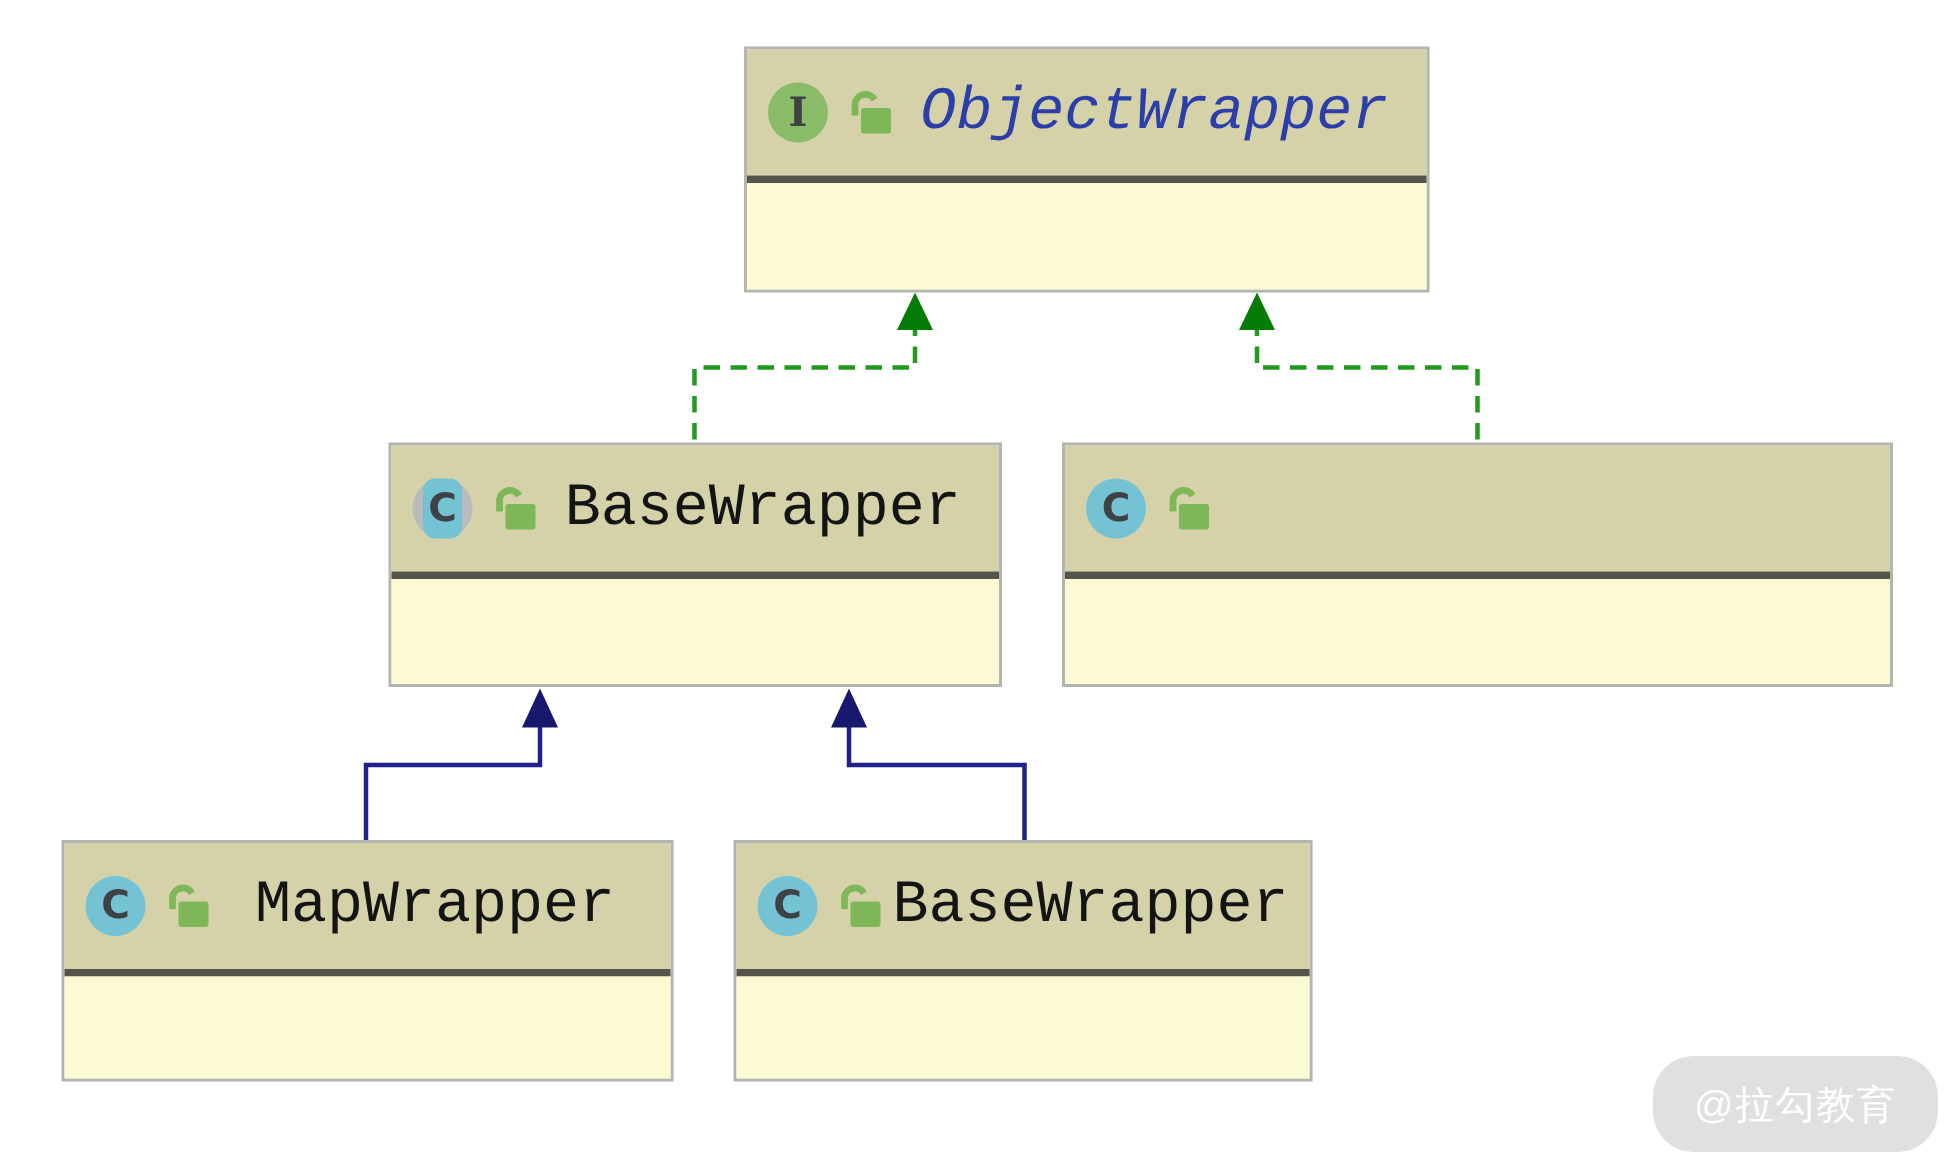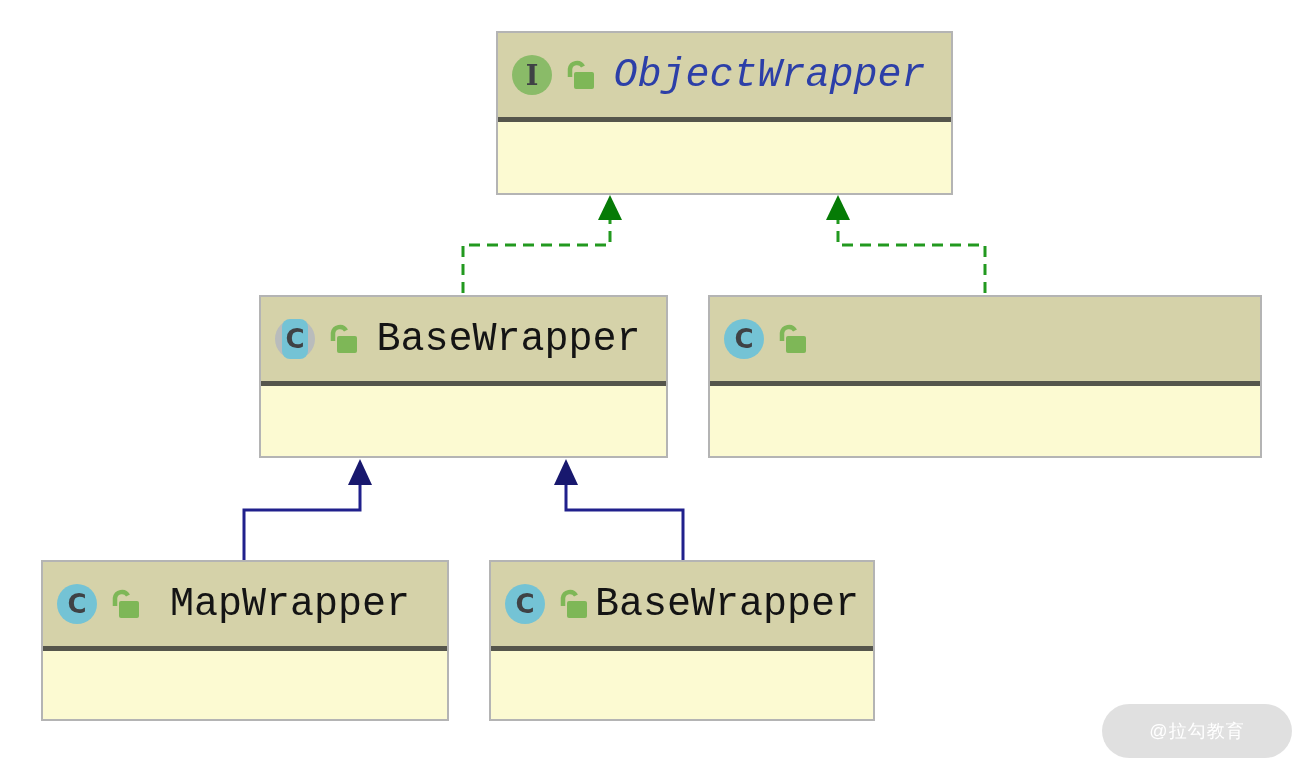--- a/index.html
+++ b/index.html
@@ -105,27 +105,27 @@
   }
   .lock {
     width: 36px; height: 36px;
     margin-left: 10px;
     flex: 0 0 36px;
   }
 
   .watermark {
     position: absolute;
     left: 1102px; top: 704px;
-    width: 190px; height: 54px;
+    width: 190px; height: 64px;
     border-radius: 27px;
     background: rgba(199, 199, 199, 0.55);
     display: flex;
     align-items: center;
     justify-content: center;
-    font-size: 18px;
+    font-size: 26px;
     color: var(--watermark_text, #ffffff);
     letter-spacing: 1px;
   }
 </style>
 </head>
 <body>
 
 <div class="canvas">
 
   <svg class="edges-svg" viewBox="0 0 1304 774">

